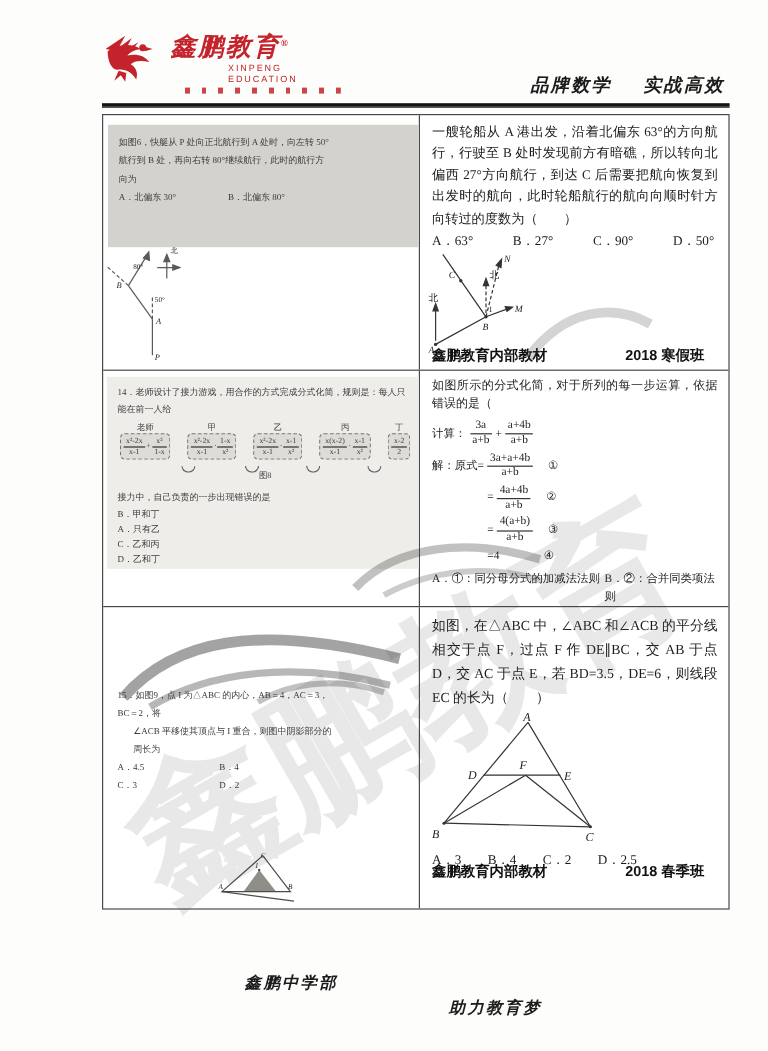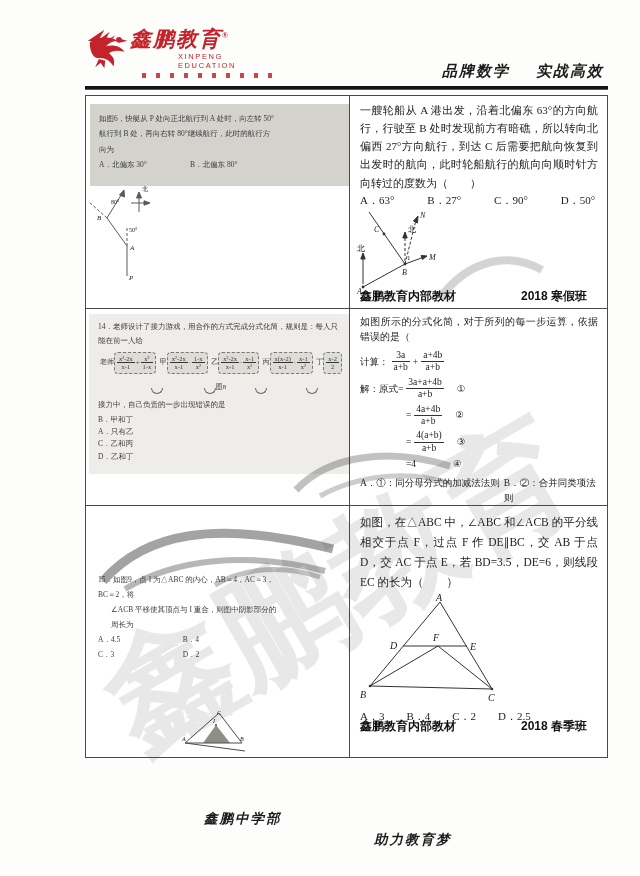--- a/index.html
+++ b/index.html
@@ -1,21 +1,21 @@
 <!DOCTYPE html>
 <html><head>
 <meta charset="utf-8">
 <style>
   * { margin:0; padding:0; box-sizing:border-box; }
   html,body { width:640px; height:876px; background:#fdfdfc; }
   body { font-family:"Liberation Serif", serif; color:#1c1c1c; position:relative; overflow:hidden; }
 
   
   .logo-wrap { position:absolute; left:86px; top:28px; width:180px; }
-  .logo-top { display:flex; align-items:flex-start; }
+  .logo-top { display:flex; align-items:flex-start;gap:12px; }
   .eagle { width:44px; height:42px; flex:0 0 auto; }
   .brand-cn { font-size:21px; font-weight:bold; color:#c4232b; letter-spacing:2px; line-height:1.1; margin-top:8px; font-style:italic; }
   .brand-reg { font-size:8px; vertical-align:super; color:#c4232b; font-style:normal; }
   .brand-en { font-size:7.5px; color:#c4232b; letter-spacing:1.6px; margin:1px 0 0 48px; font-family:"Liberation Sans",sans-serif; }
   .brand-marks { margin:3px 0 0 12px; width:130px; height:5px;
      background:repeating-linear-gradient(90deg,#c4232b 0 4px, transparent 4px 14px); opacity:.85; }
   .tagline { position:absolute; right:36px; top:62px; font-size:15px; font-weight:bold; font-style:italic; letter-spacing:2px; }
   .tagline span + span { margin-left:26px; }
   .head-rule { position:absolute; left:85px; top:86px; width:523px; height:3px;
      border-top:3px solid #141414; border-bottom:1px solid #555; }
@@ -26,31 +26,31 @@
   .t-row:last-child { border-bottom:none; }
   .cell-l { width:264px; border-right:1px solid #4a4a4a; position:relative; overflow:hidden; }
   .cell-r { flex:1; position:relative; overflow:hidden; }
   .r1 { height:213px; } .r2 { height:197px; } .r3 { height:251px; }
 
   .material-row { position:absolute; left:10px; right:0; bottom:6px; display:flex; justify-content:space-between;
      padding-right:30px; font-family:"Liberation Sans",sans-serif; font-weight:bold; font-size:12px; color:#111; }
 
   
   .scan { position:absolute; color:#3c3c3c; }
-  .scan1 { left:4px; top:8px; right:4px; height:82px; background:#d3d2cd; padding:7px 72px 4px 9px; font-size:7.5px; line-height:2.05; }
+  .scan1 { left:4px; top:8px; right:4px; height:102px; background:#d3d2cd; padding:7px 72px 4px 9px; font-size:7.5px; line-height:2.05; }
   .scan1 .optrow { display:flex; }
   .scan1 .optrow span { width:50%; }
   .scan2 { left:3px; top:5px; right:3px; height:160px; background:#efede9; padding:6px 8px 12px 9px; font-size:7.5px; line-height:1.9; }
   .scan3 { left:3px; top:60px; right:3px; height:125px; background:transparent; padding:6px 70px 0 9px; font-size:7.5px; line-height:2.0; }
   .scan3 .optrow { display:flex; }
   .scan3 .optrow span { width:46%; }
 
   
   .relay { position:relative; margin-top:3px; display:flex; justify-content:space-between; align-items:flex-start; padding:0 2px; }
-  .rcol { display:flex; flex-direction:row; align-items:center; }
+  .rcol { display:flex; flex-direction:column; align-items:center; }
   .rlabel { font-size:7px; line-height:1.2; margin-bottom:1px; }
   .rbox { border:1px dashed #777; border-radius:4px; background:#dedcd6; padding:2px 2px; font-size:6.5px;
           display:flex; align-items:center; gap:1px; white-space:nowrap; }
   .arc { position:absolute; width:12px; height:6px; border:1px solid #666; border-top:none; border-radius:0 0 12px 12px; top:36px; }
   .relay-cap { text-align:center; font-size:7px; margin-top:7px; }
   .q14line { margin-top:4px; }
   .optlist { line-height:1.65; margin-top:1px; }
 
   
   .frac { display:inline-block; text-align:center; vertical-align:middle; line-height:1.2; }

